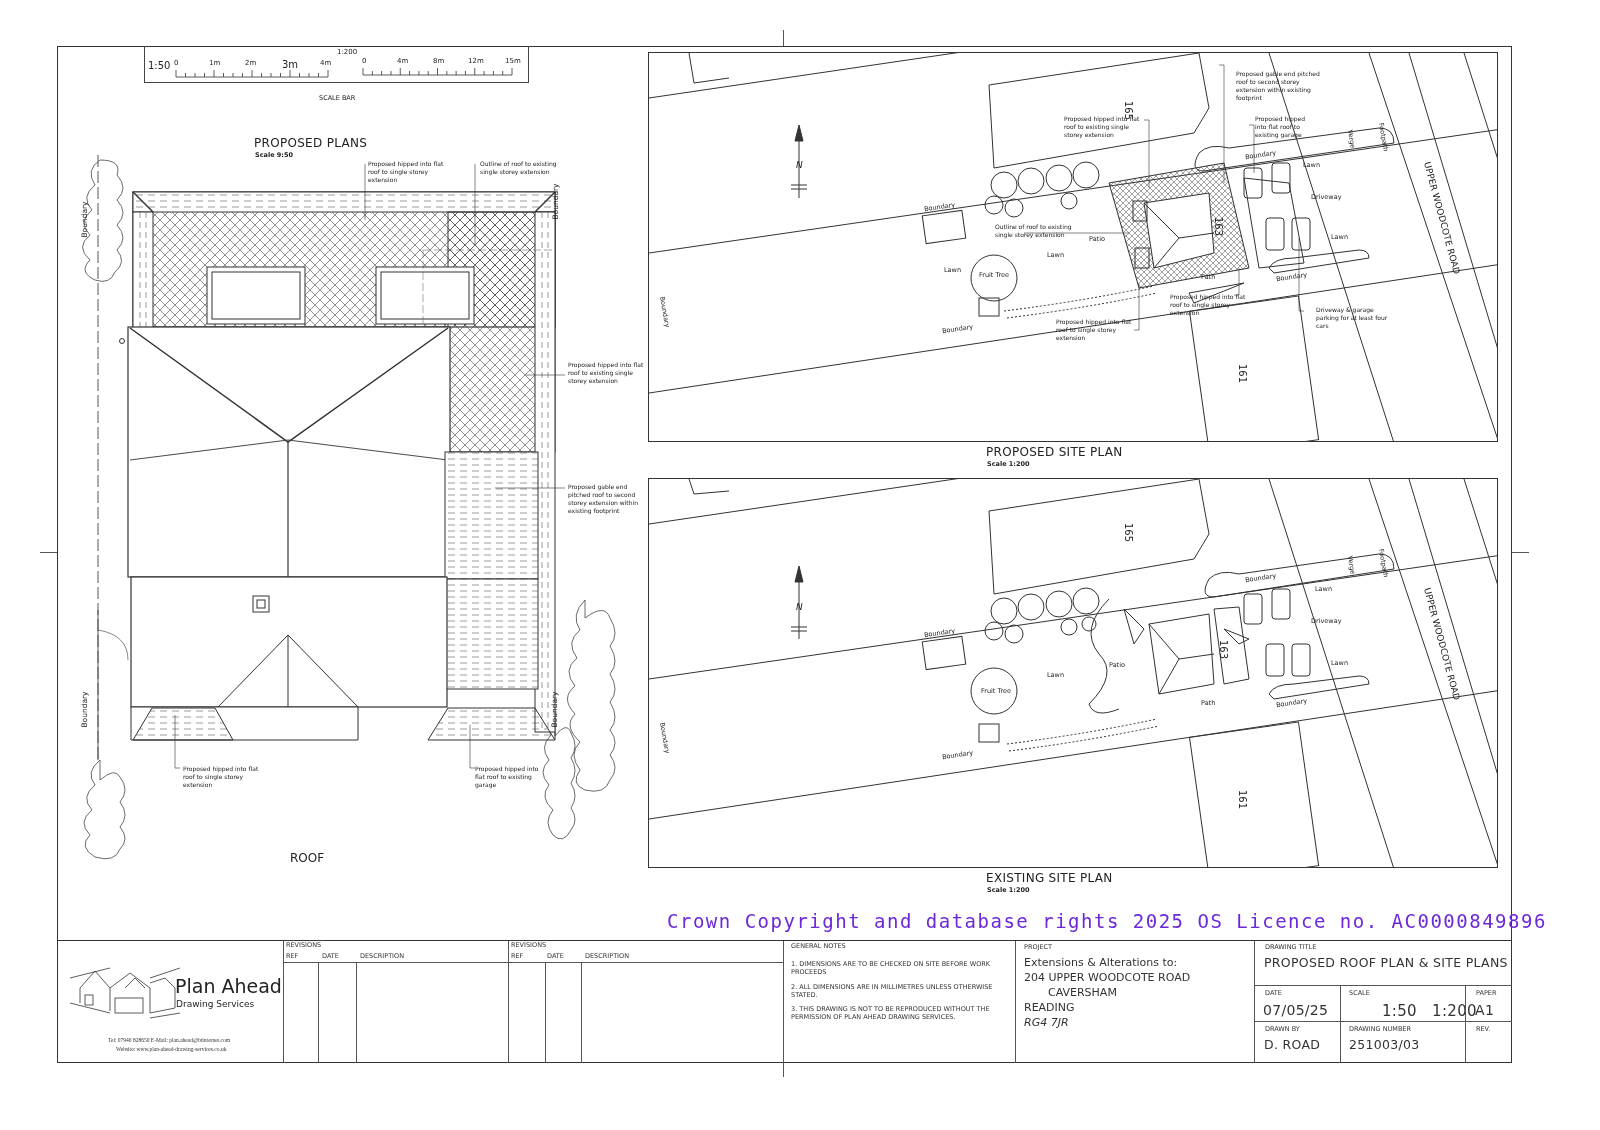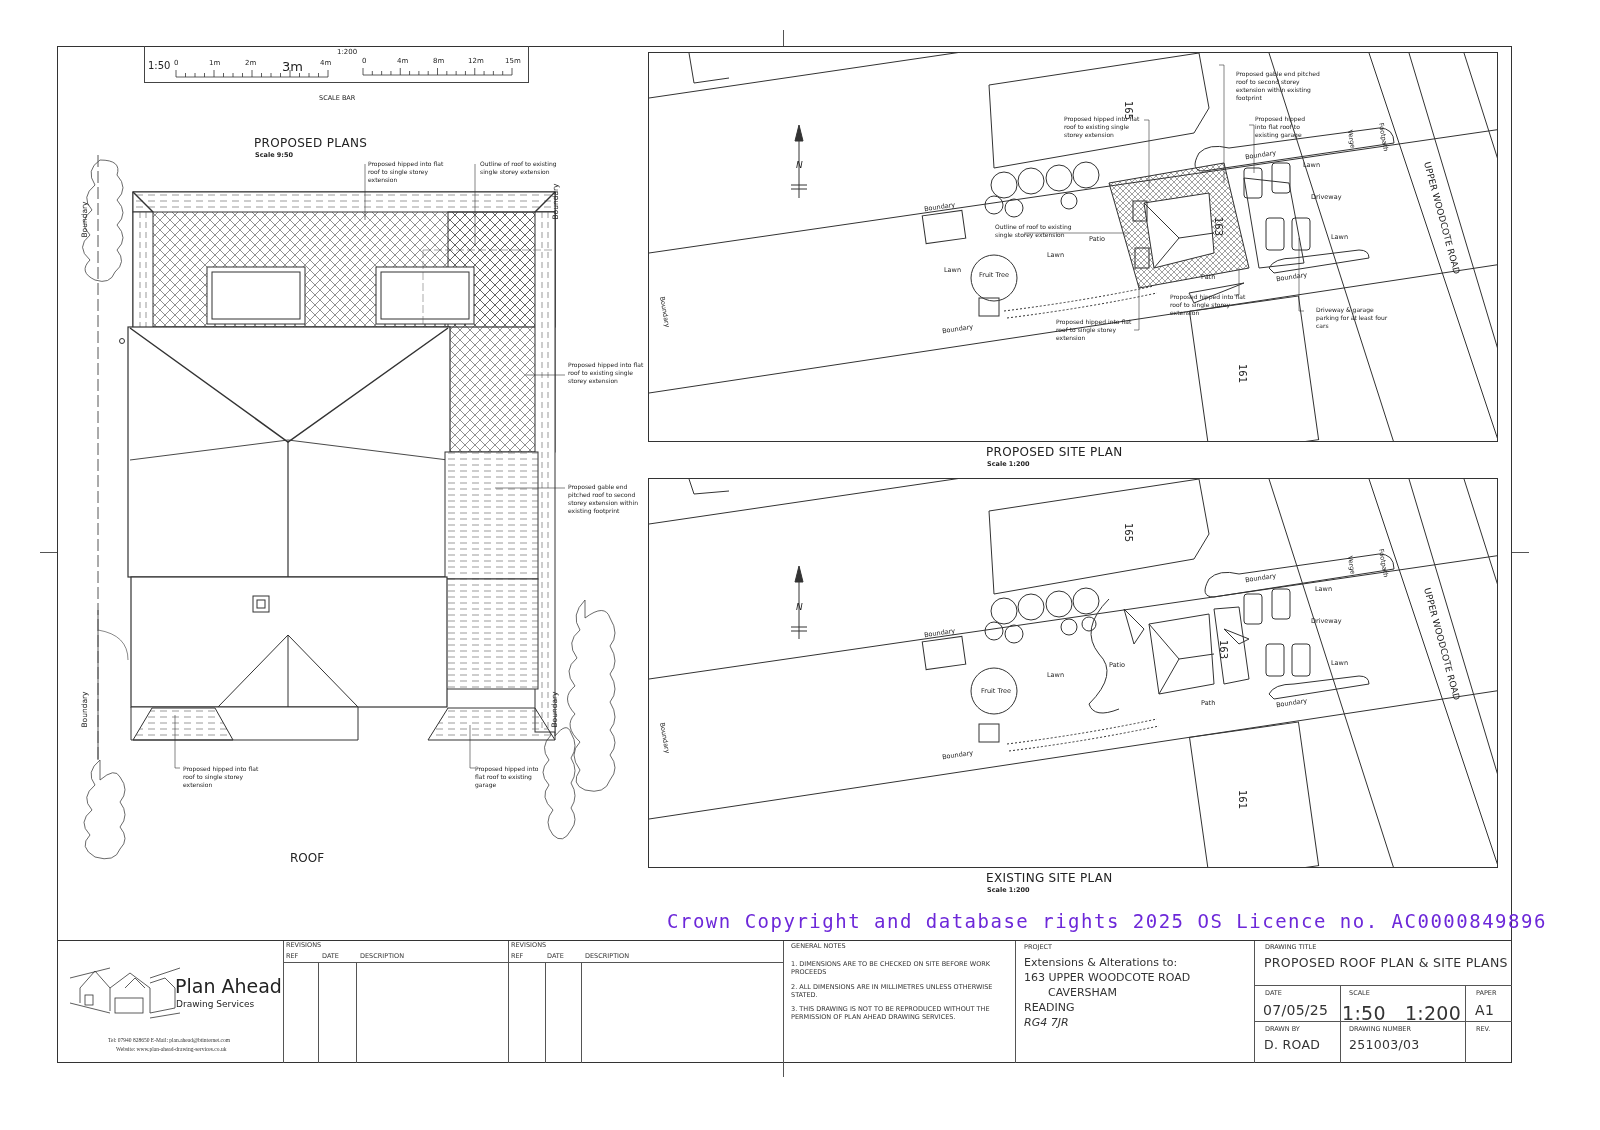--- a/index.html
+++ b/index.html
@@ -27,21 +27,21 @@
 <div class="abs tick" style="left:1512px;top:552px;width:17px;height:1px;"></div>
 
 <div class="abs sheet"></div>
 
 <div class="abs" style="left:144px;top:46px;width:385px;height:37px;border:1px solid #444;border-top:none;box-sizing:border-box;">
   <div class="abs t" style="left:174px;top:1px;font-size:6.5px;margin-top:47px;">SCALE BAR</div>
   <div class="abs t" style="left:3px;top:14px;font-size:10px;">1:50</div>
   <div class="abs t" style="left:29px;top:13px;font-size:7px;">0</div>
   <div class="abs t" style="left:64px;top:13px;font-size:7px;">1m</div>
   <div class="abs t" style="left:100px;top:13px;font-size:7px;">2m</div>
-  <div class="abs t" style="left:137px;top:13px;font-size:13px;">3m</div>
+  <div class="abs t" style="left:137px;top:13px;font-size:10px;">3m</div>
   <div class="abs t" style="left:175px;top:13px;font-size:7px;">4m</div>
   <div class="abs t" style="left:192px;top:2px;font-size:7px;">1:200</div>
   <div class="abs t" style="left:217px;top:11px;font-size:7px;">0</div>
   <div class="abs t" style="left:252px;top:11px;font-size:7px;">4m</div>
   <div class="abs t" style="left:288px;top:11px;font-size:7px;">8m</div>
   <div class="abs t" style="left:323px;top:11px;font-size:7px;">12m</div>
   <div class="abs t" style="left:360px;top:11px;font-size:7px;">15m</div>
   <svg width="385" height="37" style="left:0;top:0;">
     <g stroke="#333" stroke-width="0.8">
       <line x1="31" y1="31" x2="183" y2="31"></line>
@@ -372,34 +372,34 @@
 
 <div class="vline" style="left:783px;top:941px;height:122px;"></div>
 <div class="abs t lbl" style="left:791px;top:942px;">GENERAL NOTES</div>
 <div class="abs t lbl" style="left:791px;top:960px;width:215px;line-height:8px;">1. DIMENSIONS ARE TO BE CHECKED ON SITE BEFORE WORK PROCEEDS</div>
 <div class="abs t lbl" style="left:791px;top:983px;width:215px;line-height:8px;">2. ALL DIMENSIONS ARE IN MILLIMETRES UNLESS OTHERWISE STATED.</div>
 <div class="abs t lbl" style="left:791px;top:1005px;width:215px;line-height:8px;">3. THIS DRAWING IS NOT TO BE REPRODUCED WITHOUT THE PERMISSION OF PLAN AHEAD DRAWING SERVICES.</div>
 
 <div class="vline" style="left:1015px;top:941px;height:122px;"></div>
 <div class="abs t lbl" style="left:1024px;top:943px;">PROJECT</div>
 <div class="abs t" style="left:1024px;top:956px;font-size:11px;color:#333;">Extensions &amp; Alterations to:</div>
-<div class="abs t" style="left:1024px;top:971px;font-size:11px;color:#333;">163 UPPER WOODCOTE ROAD</div>
+<div class="abs t" style="left:1024px;top:971px;font-size:11px;color:#333;">204 UPPER WOODCOTE ROAD</div>
 <div class="abs t" style="left:1048px;top:986px;font-size:11px;color:#333;">CAVERSHAM</div>
 <div class="abs t" style="left:1024px;top:1001px;font-size:11px;color:#333;">READING</div>
 <div class="abs t" style="left:1024px;top:1016px;font-size:11px;color:#333;font-style:italic;">RG4 7JR</div>
 
 <div class="vline" style="left:1254px;top:941px;height:122px;"></div>
 <div class="abs t lbl" style="left:1265px;top:943px;">DRAWING TITLE</div>
 <div class="abs t val" style="left:1264px;top:955px;">PROPOSED ROOF PLAN &amp; SITE PLANS</div>
 <div class="hline" style="left:1254px;top:985px;width:258px;"></div>
 <div class="abs t lbl" style="left:1265px;top:989px;">DATE</div>
 <div class="abs t val" style="left:1263px;top:1002px;font-size:14px;">07/05/25</div>
 <div class="vline" style="left:1340px;top:985px;height:78px;"></div>
 <div class="abs t lbl" style="left:1349px;top:989px;">SCALE</div>
-<div class="abs t val" style="left:1342px;top:1002px;font-size:19px;white-space:pre;">1:50   1:200</div>
+<div class="abs t val" style="left:1342px;top:1002px;font-size:15px;white-space:pre;padding-left:40px;">1:50   1:200</div>
 <div class="vline" style="left:1465px;top:985px;height:78px;"></div>
 <div class="abs t lbl" style="left:1476px;top:989px;">PAPER</div>
 <div class="abs t val" style="left:1475px;top:1002px;font-size:14px;">A1</div>
 <div class="hline" style="left:1254px;top:1021px;width:258px;"></div>
 <div class="abs t lbl" style="left:1265px;top:1025px;">DRAWN BY</div>
 <div class="abs t val" style="left:1264px;top:1037px;">D. ROAD</div>
 <div class="abs t lbl" style="left:1349px;top:1025px;">DRAWING NUMBER</div>
 <div class="abs t val" style="left:1349px;top:1037px;">251003/03</div>
 <div class="abs t lbl" style="left:1476px;top:1025px;">REV.</div>
 <div class="abs t val" style="left:1476px;top:1037px;"></div>

